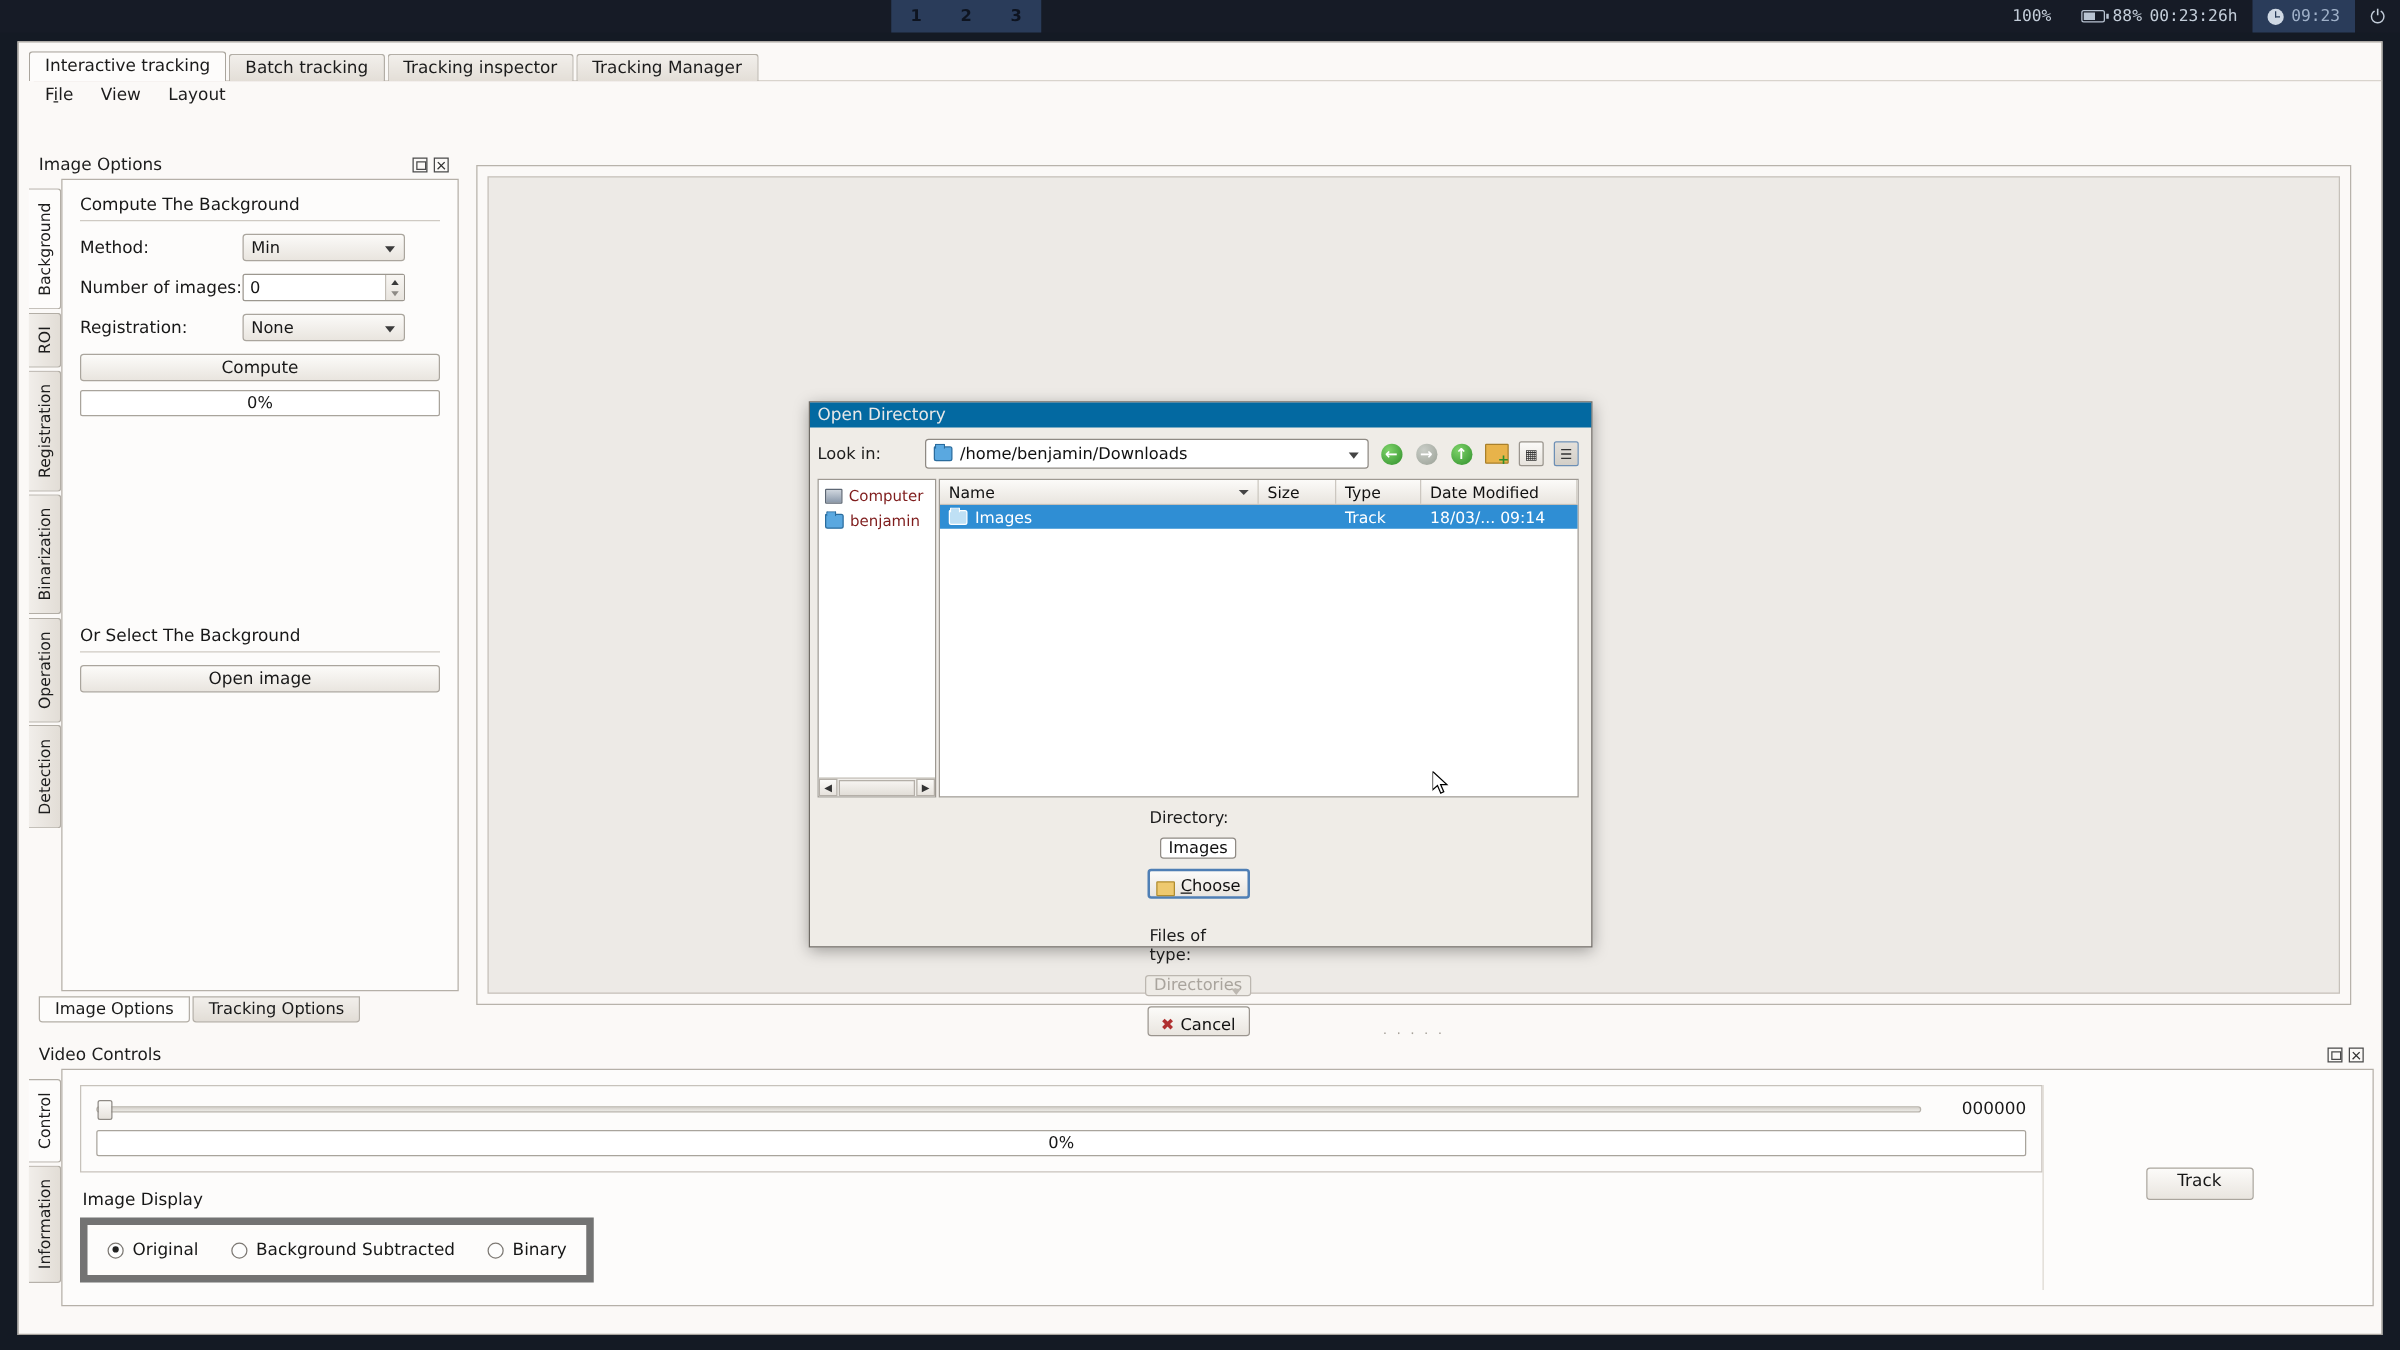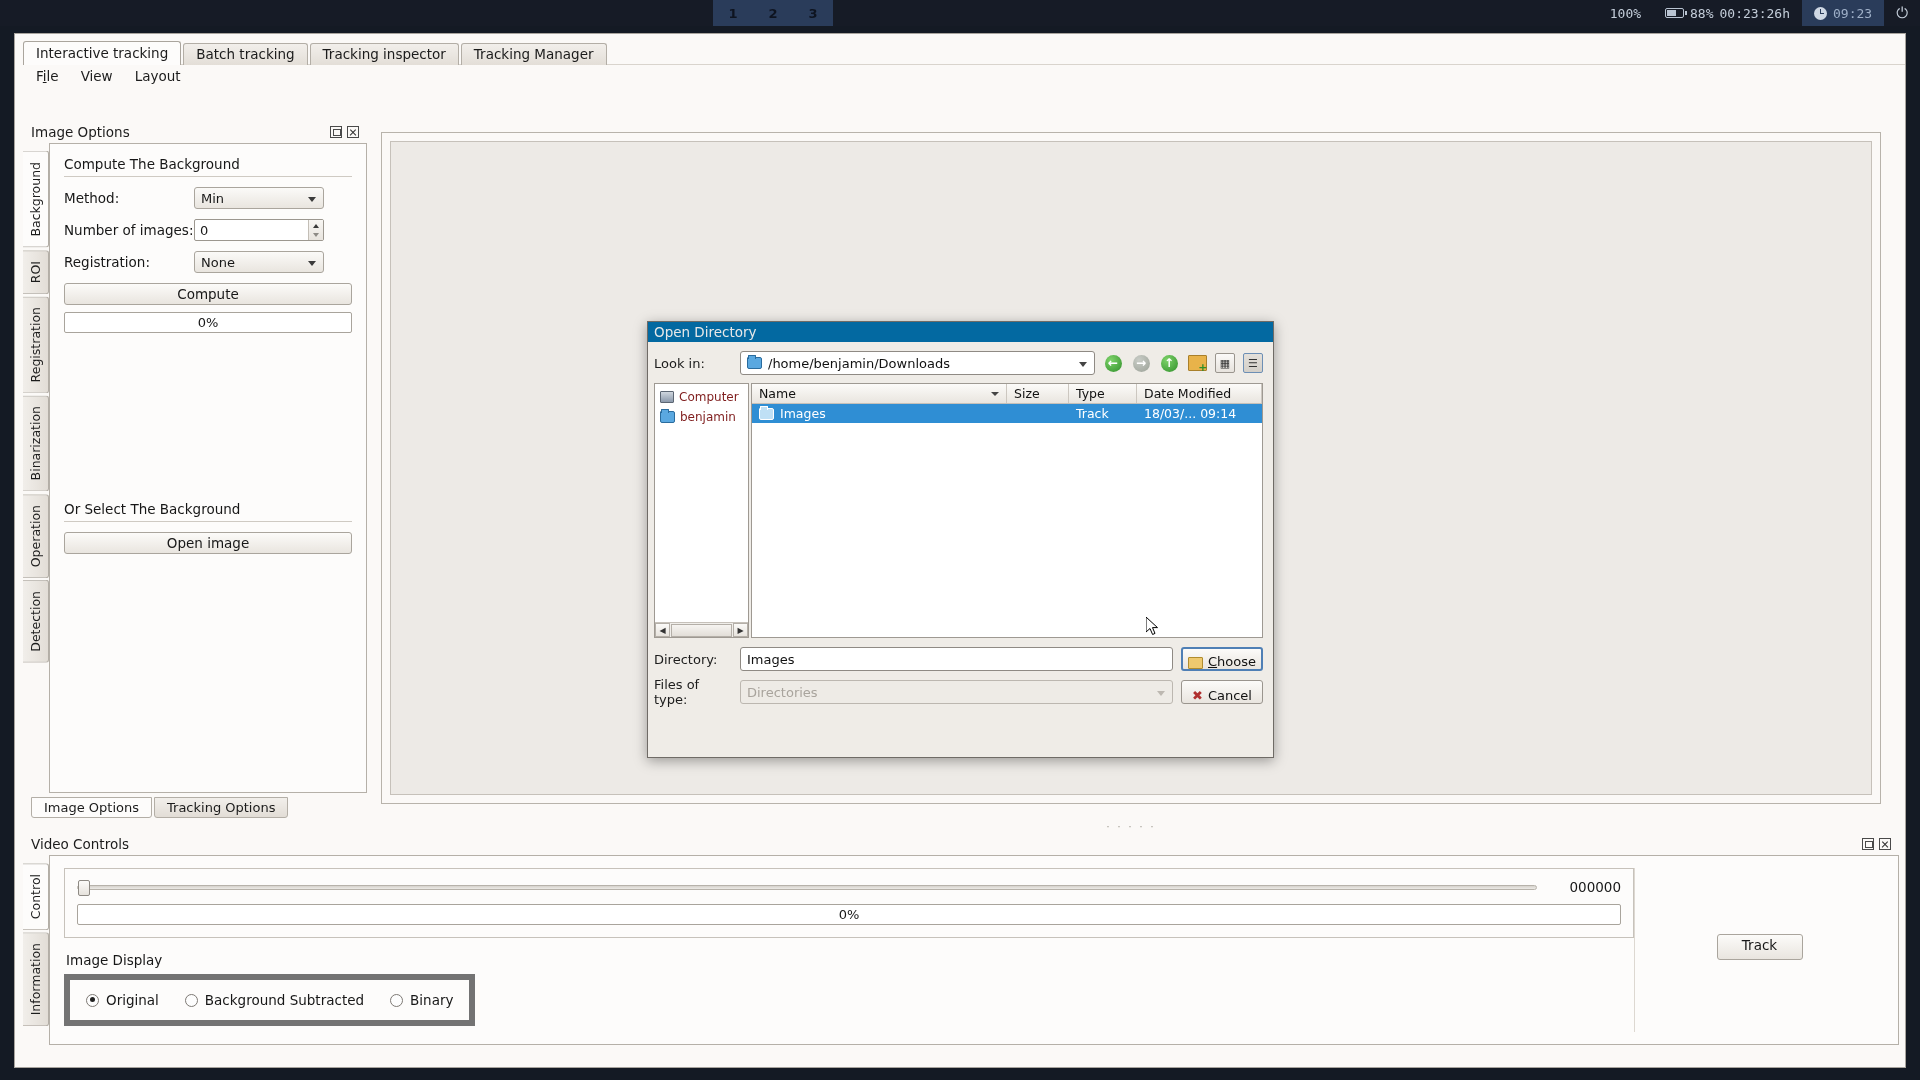--- a/index.html
+++ b/index.html
@@ -237,21 +237,21 @@
           border-right: 1px solid #ccc7c0; position: relative; }
   .fl-h .sortarrow { position: absolute; right: 7px; top: 8px; width: 0; height: 0;
      border-left: 4px solid transparent; border-right: 4px solid transparent; border-top: 4.5px solid #444; }
   .fl-row { display: flex; height: 19px; align-items: center; background: #2f8ed4; color: #fff; }
   .fl-c { font-size: 12.5px; display: flex; align-items: center; padding-left: 7px; }
   .fl-c .folder-ico { background: #bfe0f5; border-color: #fff; }
   .fl-c .folder-ico:before { background: #bfe0f5; border-color: #fff; }
   #fl-body { flex: 1; }
 
   .dlg-btm { margin-top: 9px; }
-  .dlg-btm .dlg-row { margin-bottom: 6px; }
+  .dlg-btm .dlg-row { margin-bottom: 23px; flex-direction: column; }
   .dlg-input { flex: 1; height: 24px; background: #ffffff; border: 1px solid #8f8a84;
                border-radius: 3px; font-size: 13px; color: #111; display: flex; align-items: center;
                padding: 0 6px; }
   .dlg-input.disabled { background: #eeebe6; color: #a9a49d; border-color: #bcb7b0; position: relative; }
   .dlg-input.disabled .arrow { position: absolute; right: 7px; top: 10px; width: 0; height: 0;
      border-left: 4.5px solid transparent; border-right: 4.5px solid transparent; border-top: 5px solid #bdb8b1; }
   .dlg-btn { width: 82px; height: 24px; display: flex; align-items: flex-end; justify-content: center;
              gap: 5px; font-size: 13px; color: #111;
              background: linear-gradient(#fcfbf9, #e9e5df); border: 1px solid #9a958e; border-radius: 3px; }
   .dlg-btn.default { border: 2px solid #4f7fb5; }

